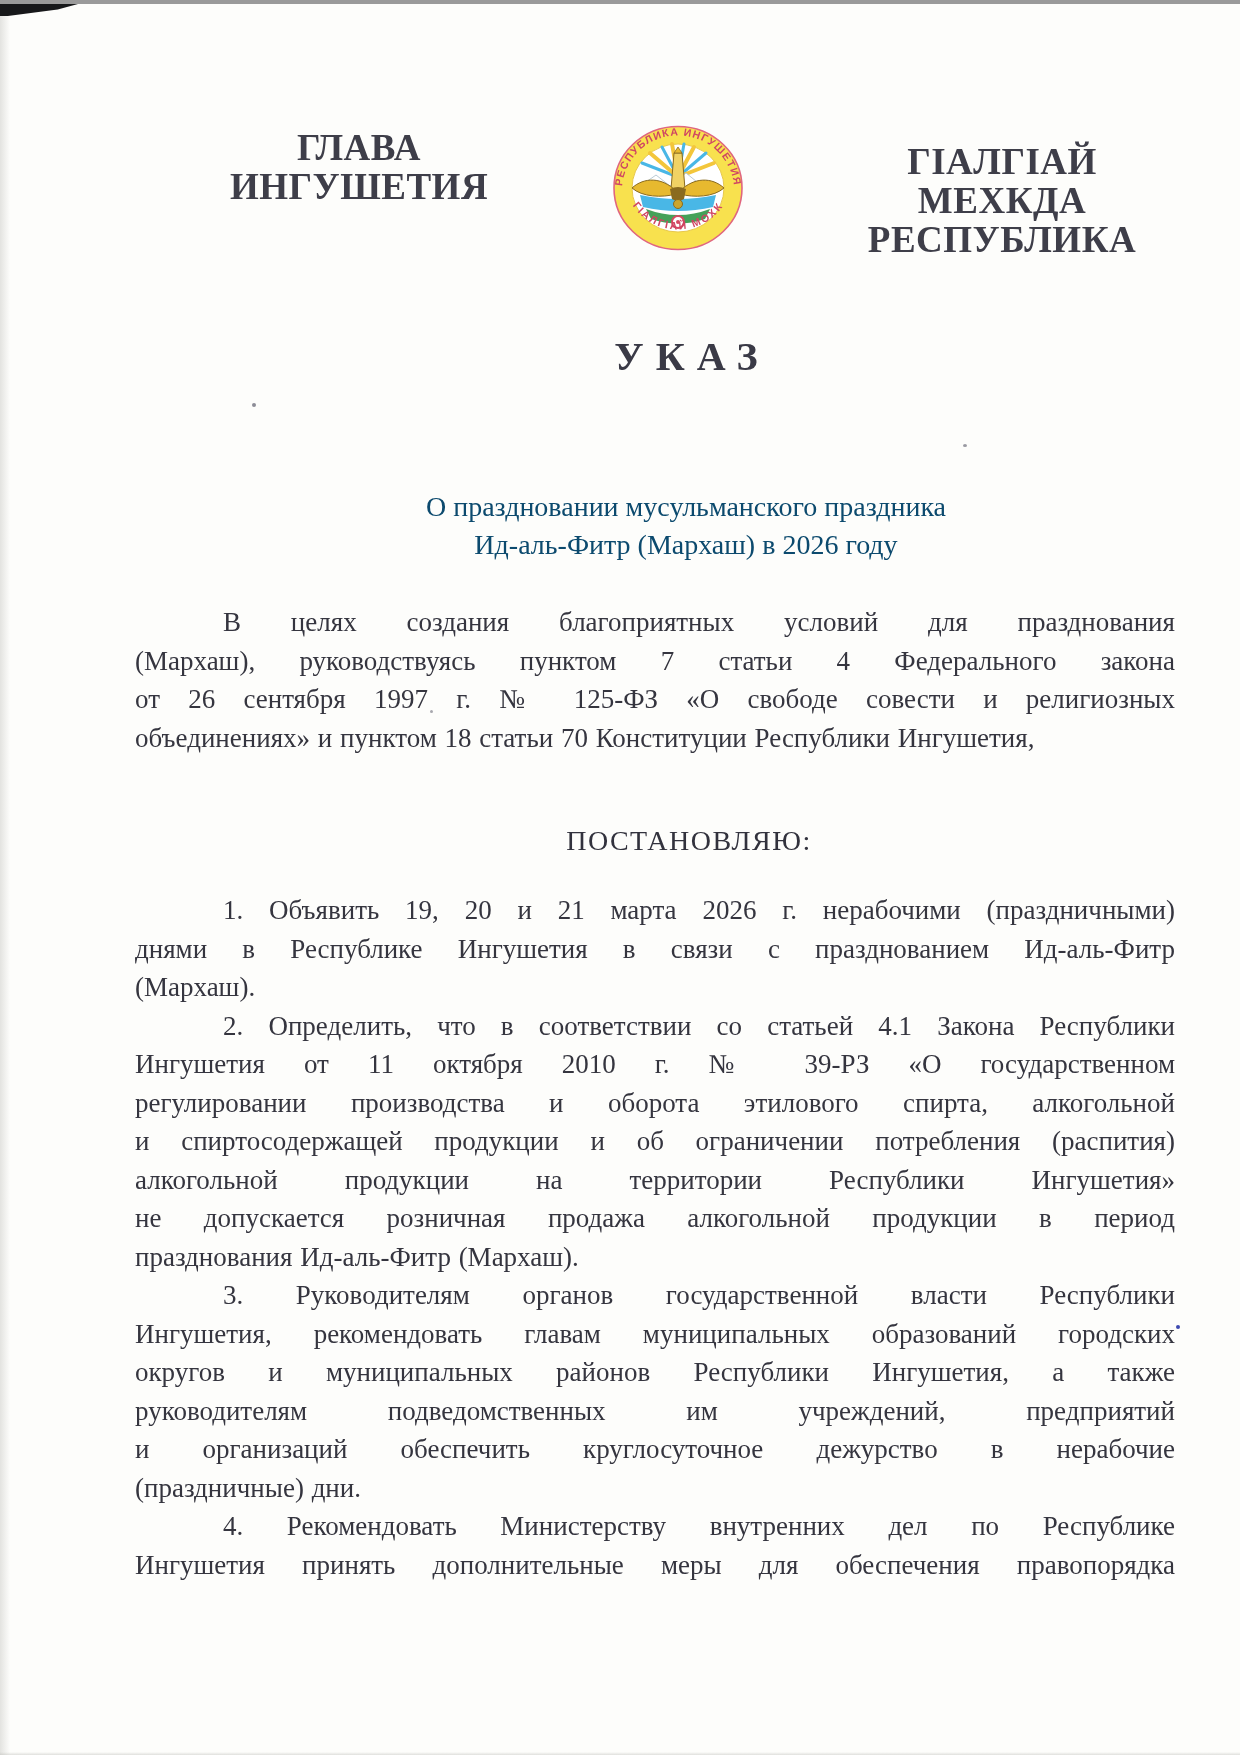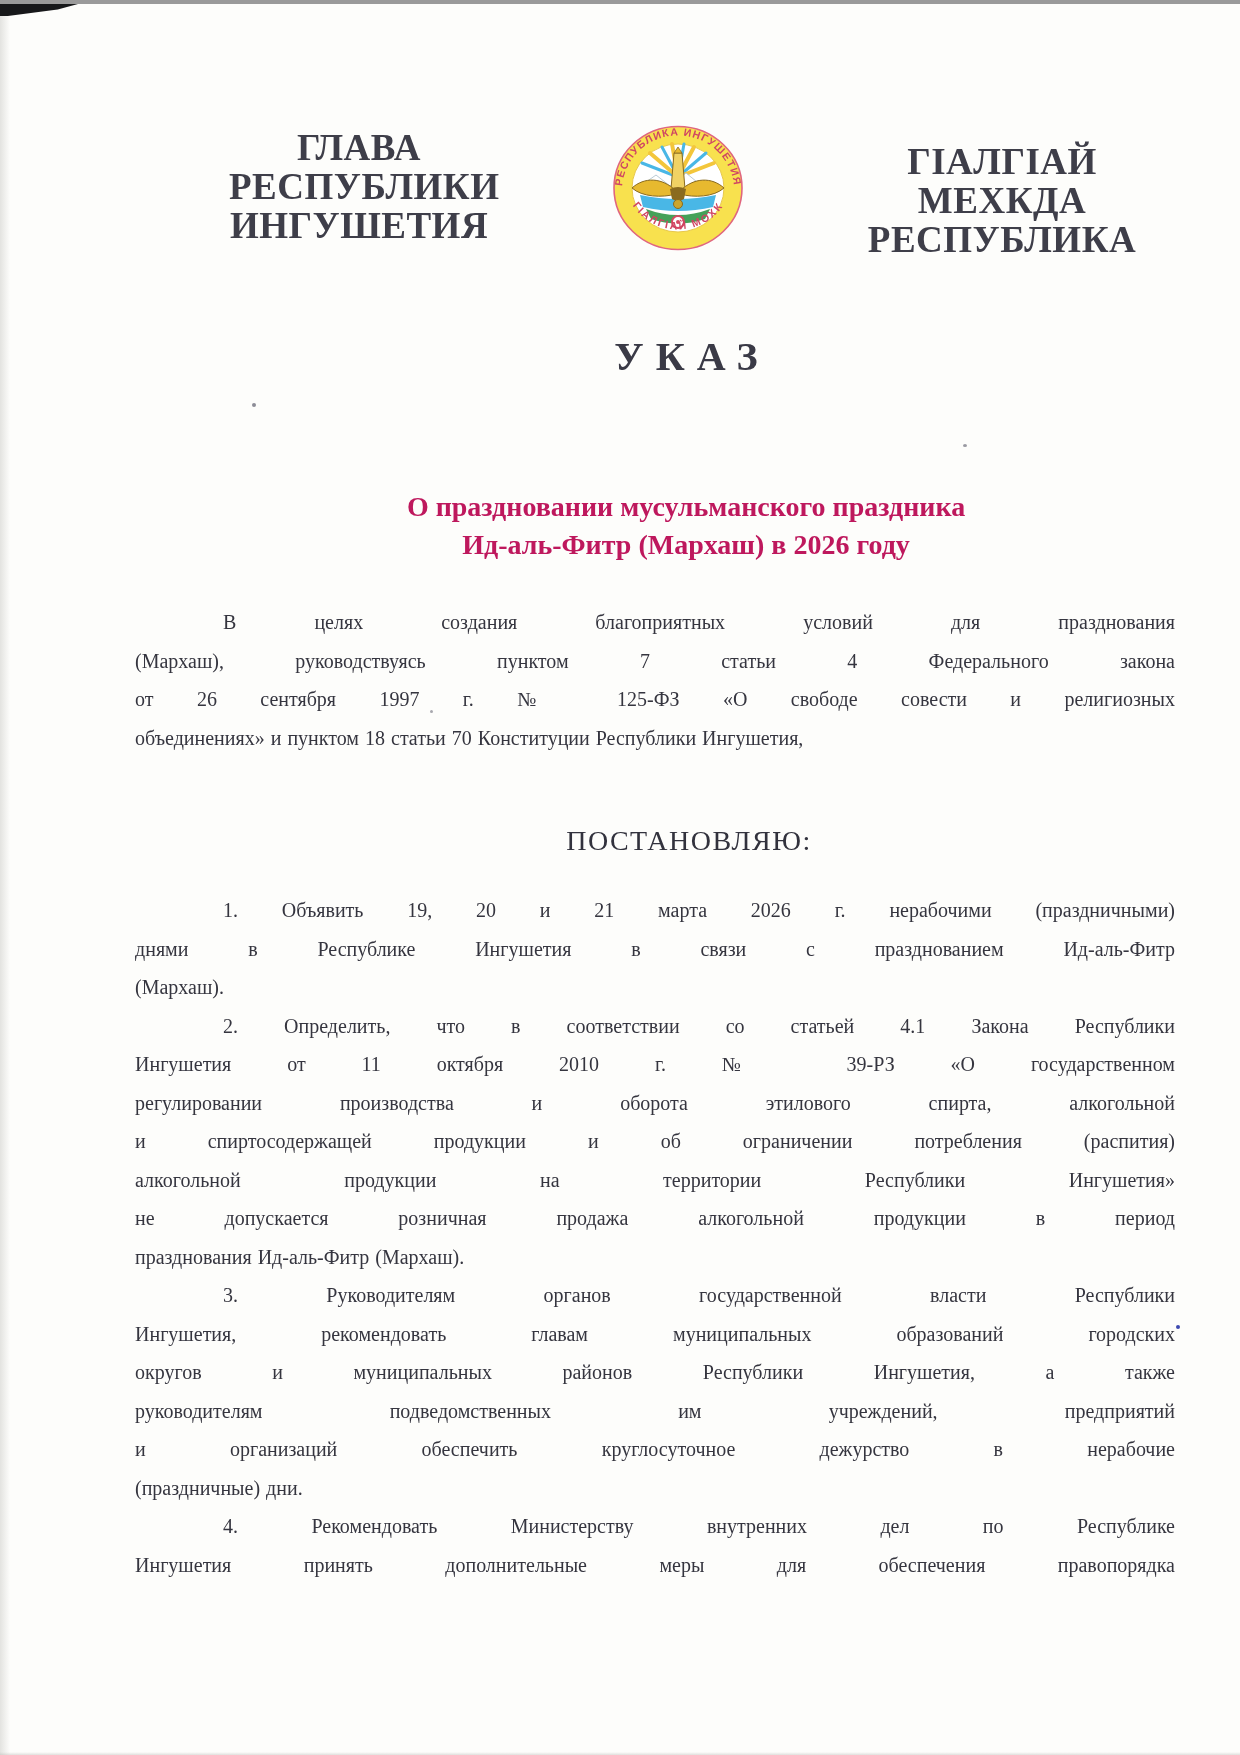--- a/index.html
+++ b/index.html
@@ -17,25 +17,25 @@
     background:linear-gradient(to bottom,rgba(200,200,196,0),#b9b9b4);}
   .org{position:absolute;text-align:center;font-weight:bold;
     font-size:37px;line-height:39px;color:#3e3e49;letter-spacing:.5px;}
   .org-left{left:229px;top:124px;width:260px;}
   .org-right{left:860px;top:138px;width:284px;}
   .emblem{position:absolute;left:612px;top:121px;width:132px;height:127px;}
   .doc-type{position:absolute;top:329px;left:686px;transform:translateX(-50%);
     font-size:40px;font-weight:bold;letter-spacing:12px;padding-left:12px;
     color:#3a3a46;white-space:nowrap;}
   .subject{position:absolute;top:484px;left:686px;transform:translateX(-50%);
-    width:920px;text-align:center;font-weight:bold;font-size:28px;line-height:38px;
-    color:#be185d;}
+    width:920px;text-align:center;font-weight:normal;font-size:28px;line-height:38px;
+    color:#0c4a6e;}
   .preamble{position:absolute;top:599px;left:135px;width:1040px;}
   .items{position:absolute;top:887px;left:135px;width:1040px;}
-  .tline{font-size:20px;line-height:38.5px;white-space:normal;
+  .tline{font-size:27px;line-height:38.5px;white-space:normal;
     text-align:justify;text-align-last:justify;-moz-text-align-last:justify;
     word-spacing:1px;}
   .tline.last{text-align-last:left;-moz-text-align-last:left;}
   .ind{padding-left:88px;}
   .resolution{position:absolute;top:821px;left:689px;transform:translateX(-50%);
     font-size:28px;letter-spacing:1.5px;white-space:nowrap;color:#32323d;}
   .speck{position:absolute;border-radius:50%;}
   .s1{left:252px;top:399px;width:4px;height:4px;background:#8c8c96;}
   .s2{left:963px;top:440px;width:4px;height:3px;background:#9a9aa2;}
   .s3{left:1176px;top:1321px;width:4px;height:4px;background:#3d49b0;}
@@ -44,21 +44,20 @@
 </head>
 <body>
 
 <div class="page">
 
   <div class="page-left-edge"></div>
   <div class="corner-mark"></div>
 
   <div class="org org-left">
     <div>ГЛАВА</div>
-    <div>РЕСПУБЛИКИ</div>
     <div>ИНГУШЕТИЯ</div>
   </div>
 
   <div class="emblem">
     <svg viewBox="0 0 132 127" width="132" height="127">
       <ellipse cx="66" cy="63" rx="64" ry="61.5" fill="#f8e14e" stroke="#e0667e" stroke-width="1.6"></ellipse>
       <ellipse cx="66" cy="63" rx="46" ry="44" fill="#ffffff" stroke="#e8c84a" stroke-width="1"></ellipse>
 
       <g stroke-linecap="round">
         <path d="M66 52 L30 38" stroke="#49b7e6" stroke-width="3"></path>

